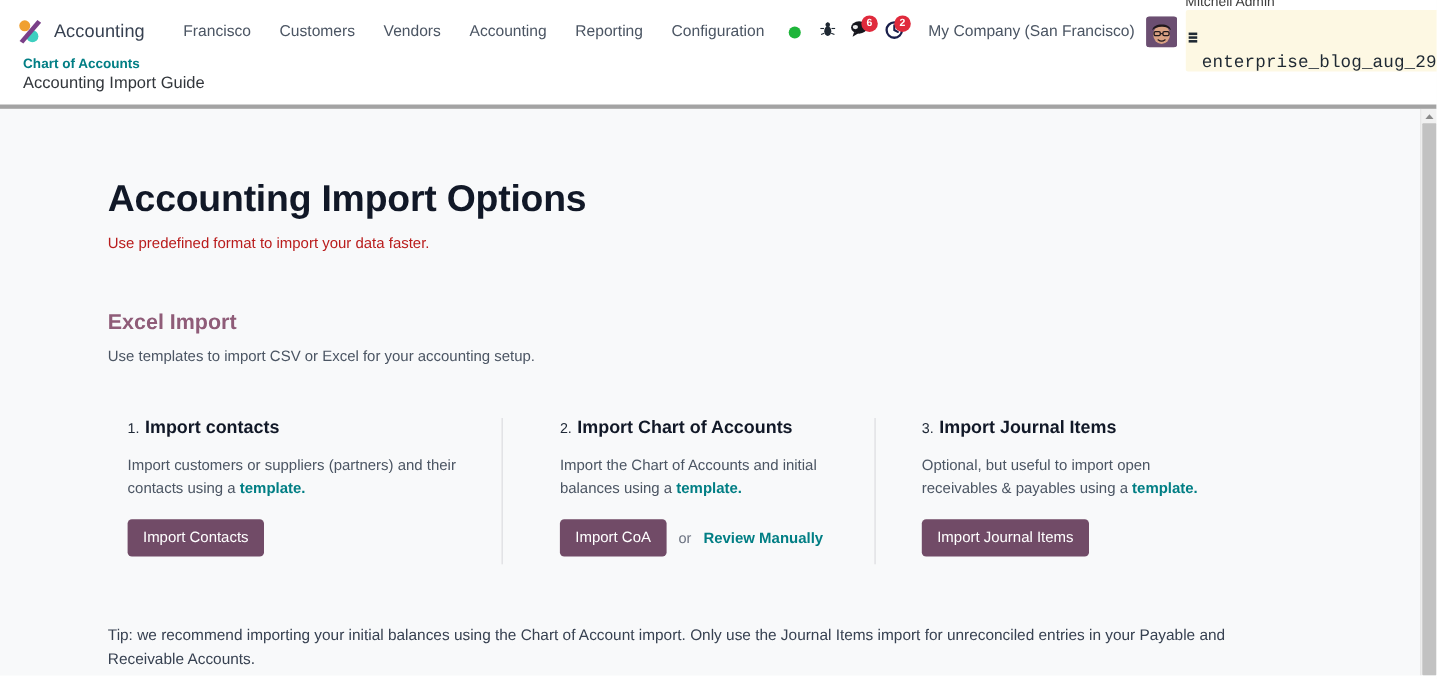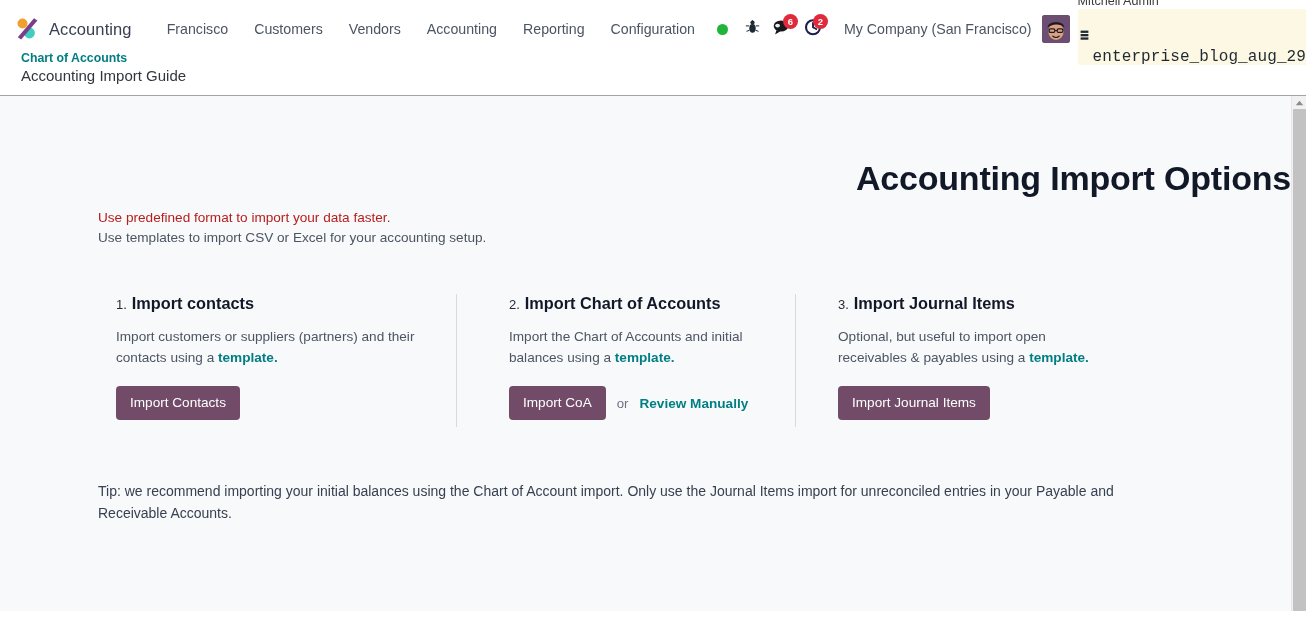--- a/index.html
+++ b/index.html
@@ -135,21 +135,21 @@
     color: #1f2933;
     letter-spacing: .1px;
     line-height: 14px;
     margin-top: 40px;
   }
 
   
   .breadcrumb-bar {
     background: #ffffff;
     padding: 4px 0 9px 21px;
-    border-bottom: 1px solid #a3a3a3;
+    border-bottom: 4px solid #a3a3a3;
   }
   .crumb-link {
     font-size: 12.3px;
     font-weight: bold;
     color: #017e84;
     cursor: pointer;
     line-height: 16px;
     display: block;
   }
   .crumb-current {
@@ -176,21 +176,20 @@
   .page {
     padding: 62px 0 0 98px;
   }
   .page-title {
     font-size: 34px;
     font-weight: bold;
     color: #111827;
     margin: 0 0 10px 0;
     letter-spacing: -.2px;
     line-height: 40px;
-    text-align: right;
   }
   .page-sub {
     font-size: 13.6px;
     color: #b91c1c;
     margin: 0;
     line-height: 20px;
   }
 
   .section-title {
     font-size: 19.5px;
@@ -431,20 +430,21 @@
   <span class="crumb-current">Accounting Import Guide</span>
 </div>
 
 <div class="content-wrap">
   <div class="content-scroll">
     <div class="page">
 
       <h1 class="page-title">Accounting Import Options</h1>
       <p class="page-sub">Use predefined format to import your data faster.</p>
 
+      <h2 class="section-title">Excel Import</h2>
       <p class="section-sub">Use templates to import CSV or Excel for your accounting setup.</p>
 
       <div class="cols">
 
         <div class="col col-1">
           <div class="col-head">
             <span class="col-num">1.</span>
             <span class="col-title">Import contacts</span>
           </div>
           <p class="col-desc"><span>Import customers or suppliers (partners) and their contacts using a </span><span class="tpl-link">template.</span></p>

